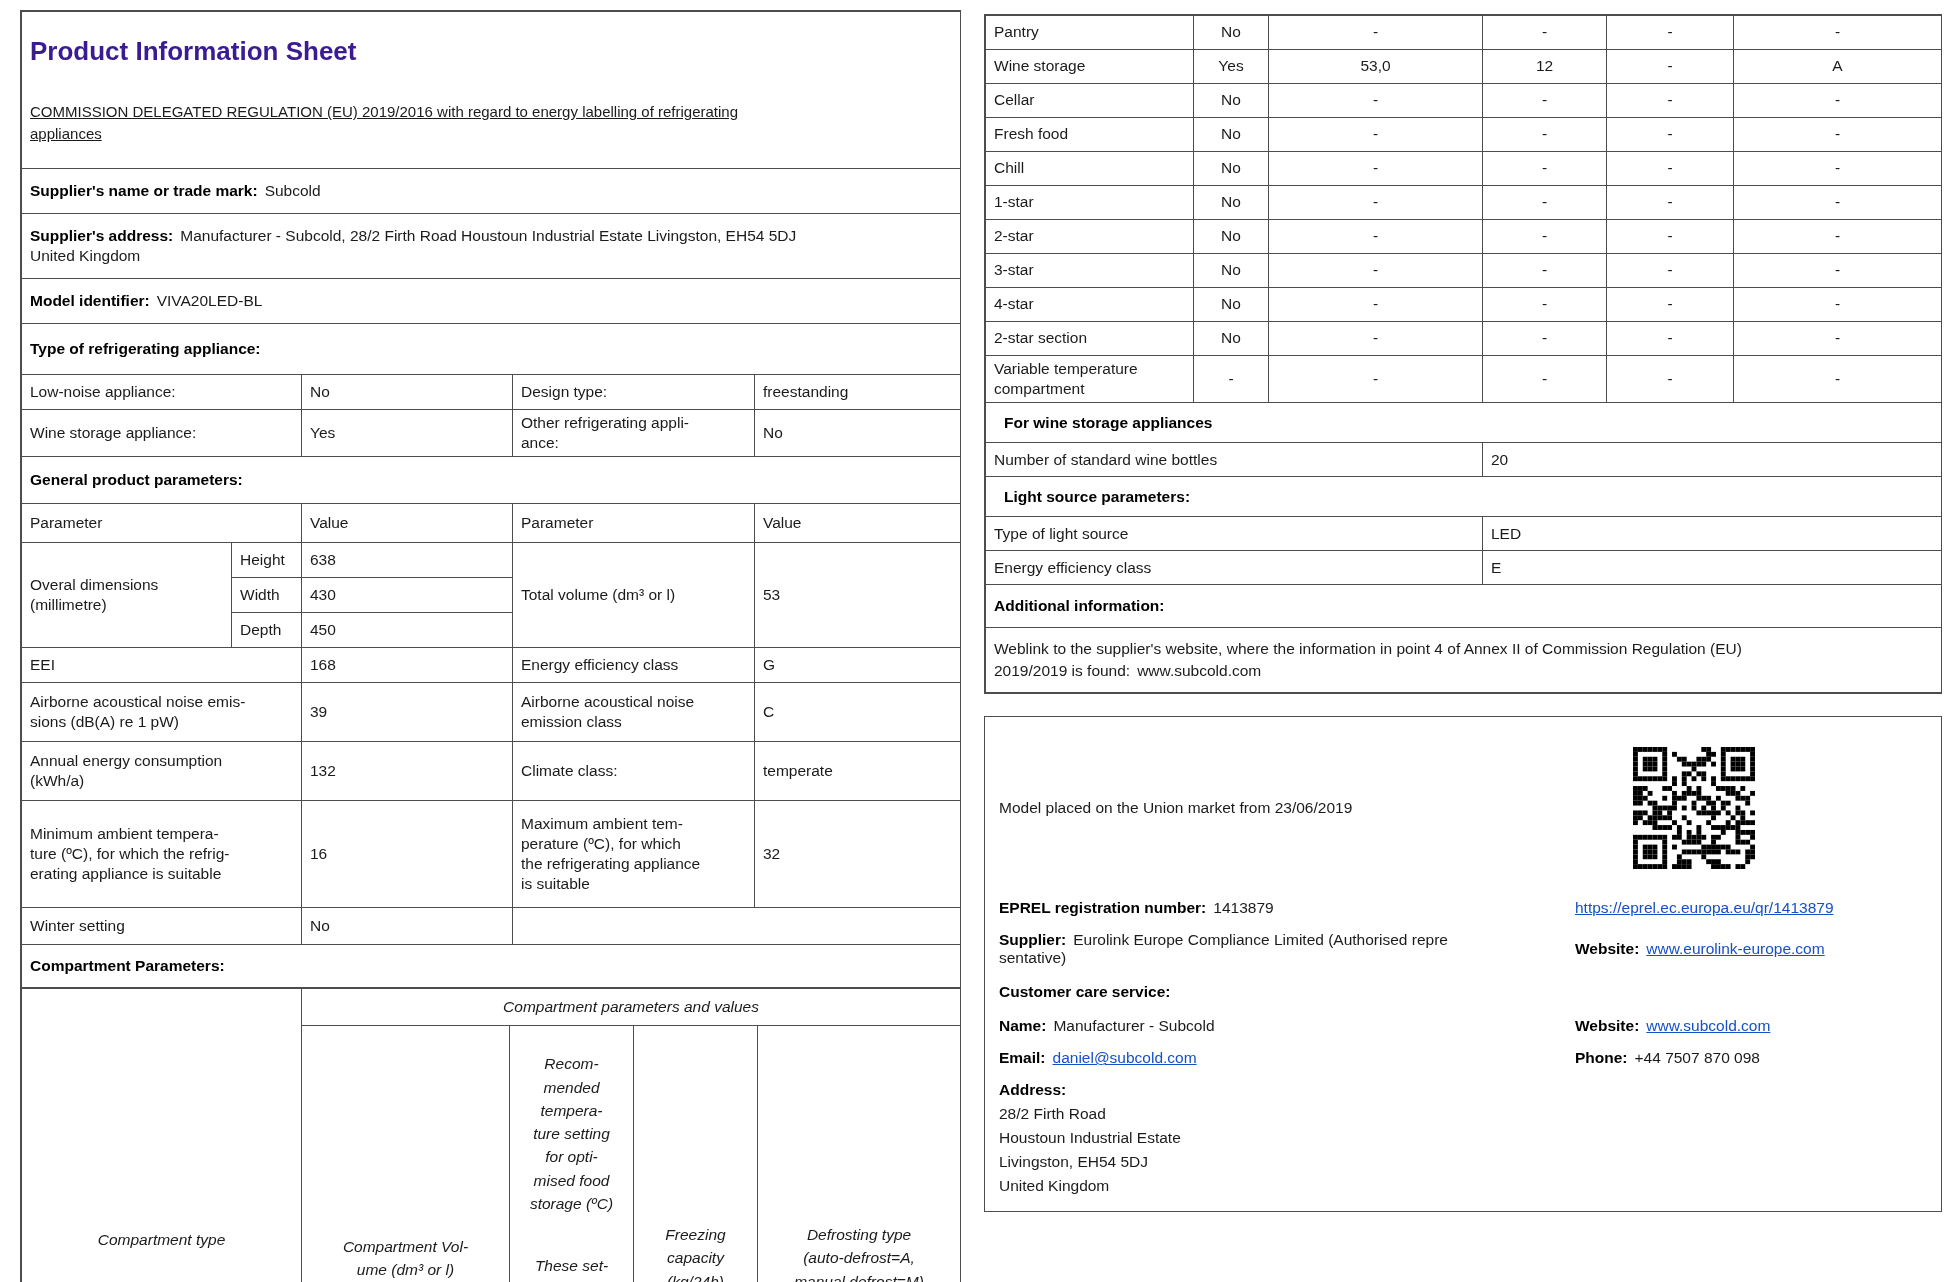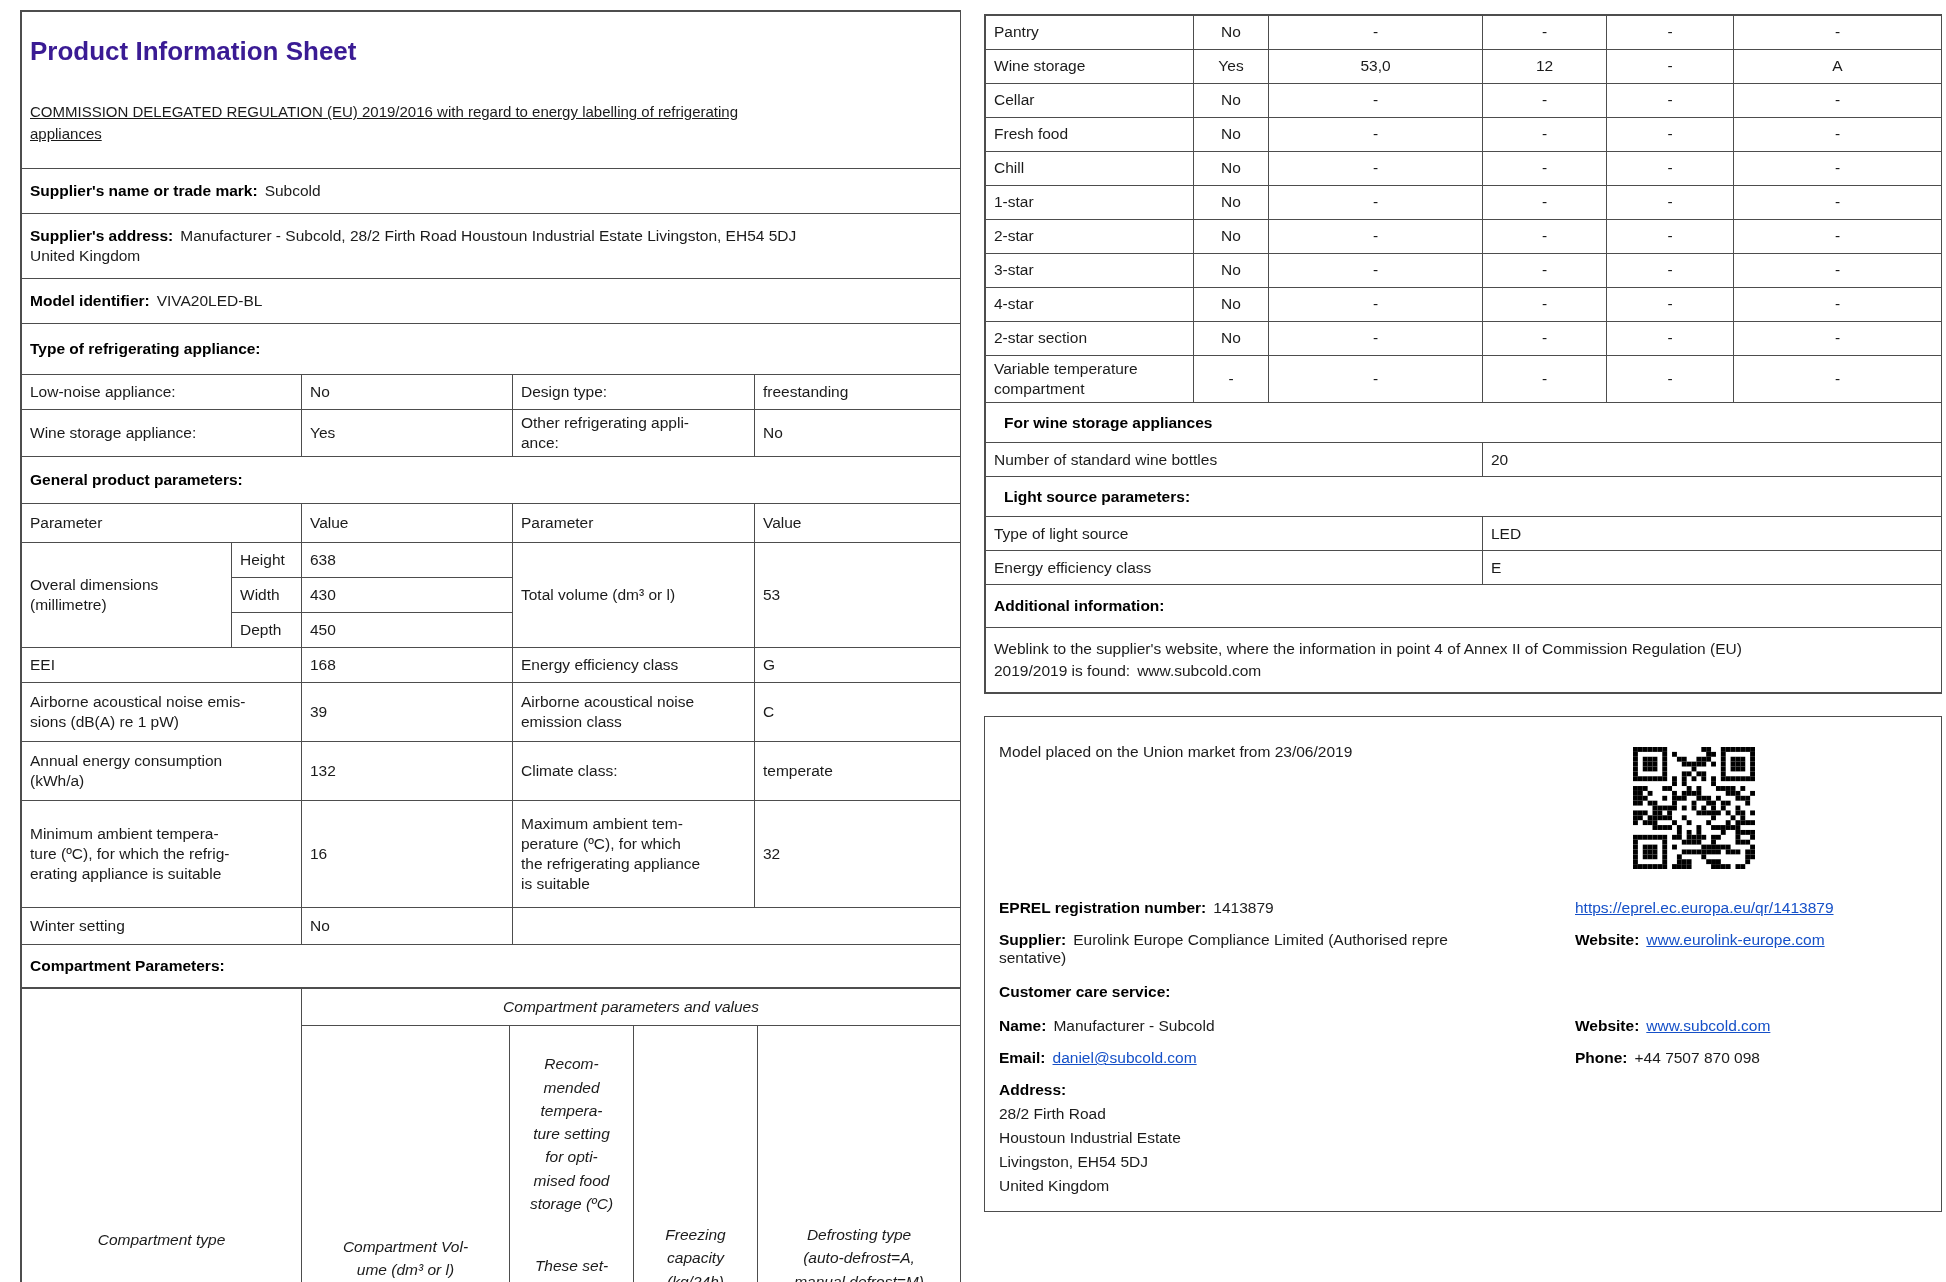--- a/index.html
+++ b/index.html
@@ -45,21 +45,21 @@
   .rt tbody.gen td{text-align:center;}
   .rt tbody.gen td:first-child{text-align:left;}
   .rt .sec td{height:33px;padding-left:18px;}
   .rt .r-dur td{height:32px;}
   .rt .r-add td{height:36px;}
   .rt .r-web td{height:58px;line-height:1.45;}
   a{color:var(--link);text-decoration:underline;}
   
   .infobox{margin-top:22px;border:1px solid var(--bc);height:496px;box-sizing:border-box;
            padding:12px 14px;overflow:hidden;}
-  .ib-row{display:flex;align-items:flex-start;}
+  .ib-row{display:flex;align-items:center;}
   .ib-left{flex:1 1 auto;padding-right:10px;white-space:pre-line;}
   .ib-right{flex:0 0 352px;white-space:pre-line;}
   .qr-holder{margin-left:58px;width:122px;height:122px;}
   .mt14{margin-top:14px;} .mt16{margin-top:16px;} .mt26{margin-top:26px;}
   .addr-lines{white-space:pre-line;line-height:1.55;margin-top:3px;}
 </style>
 </head>
 <body>
 
 <div class="sheet">

